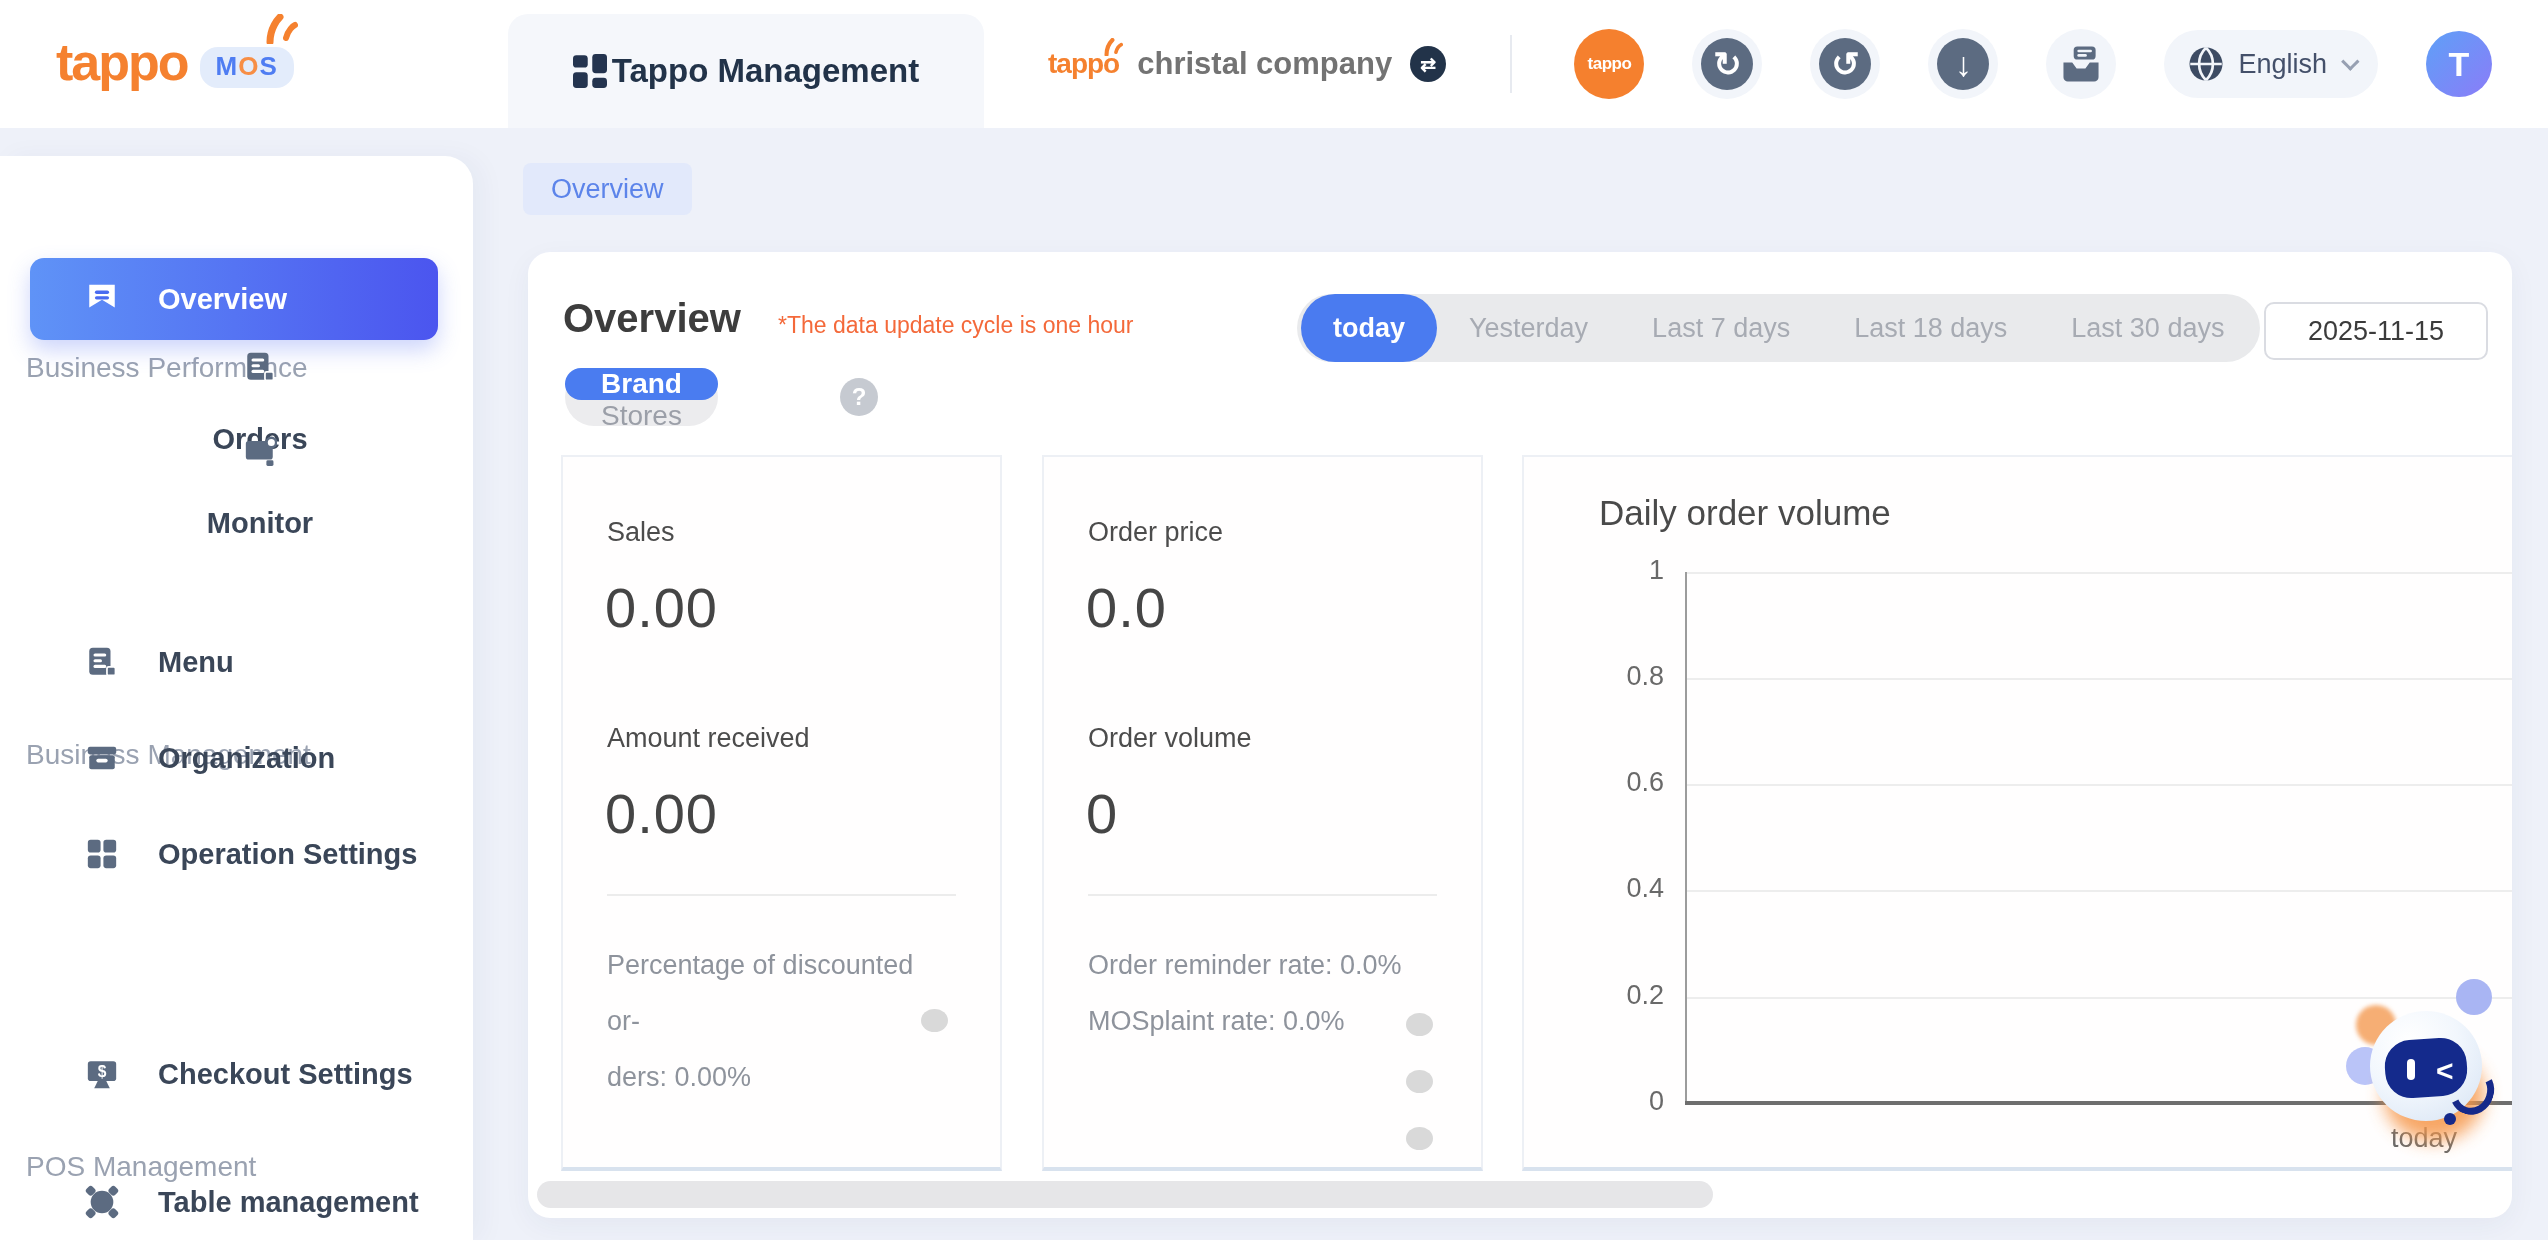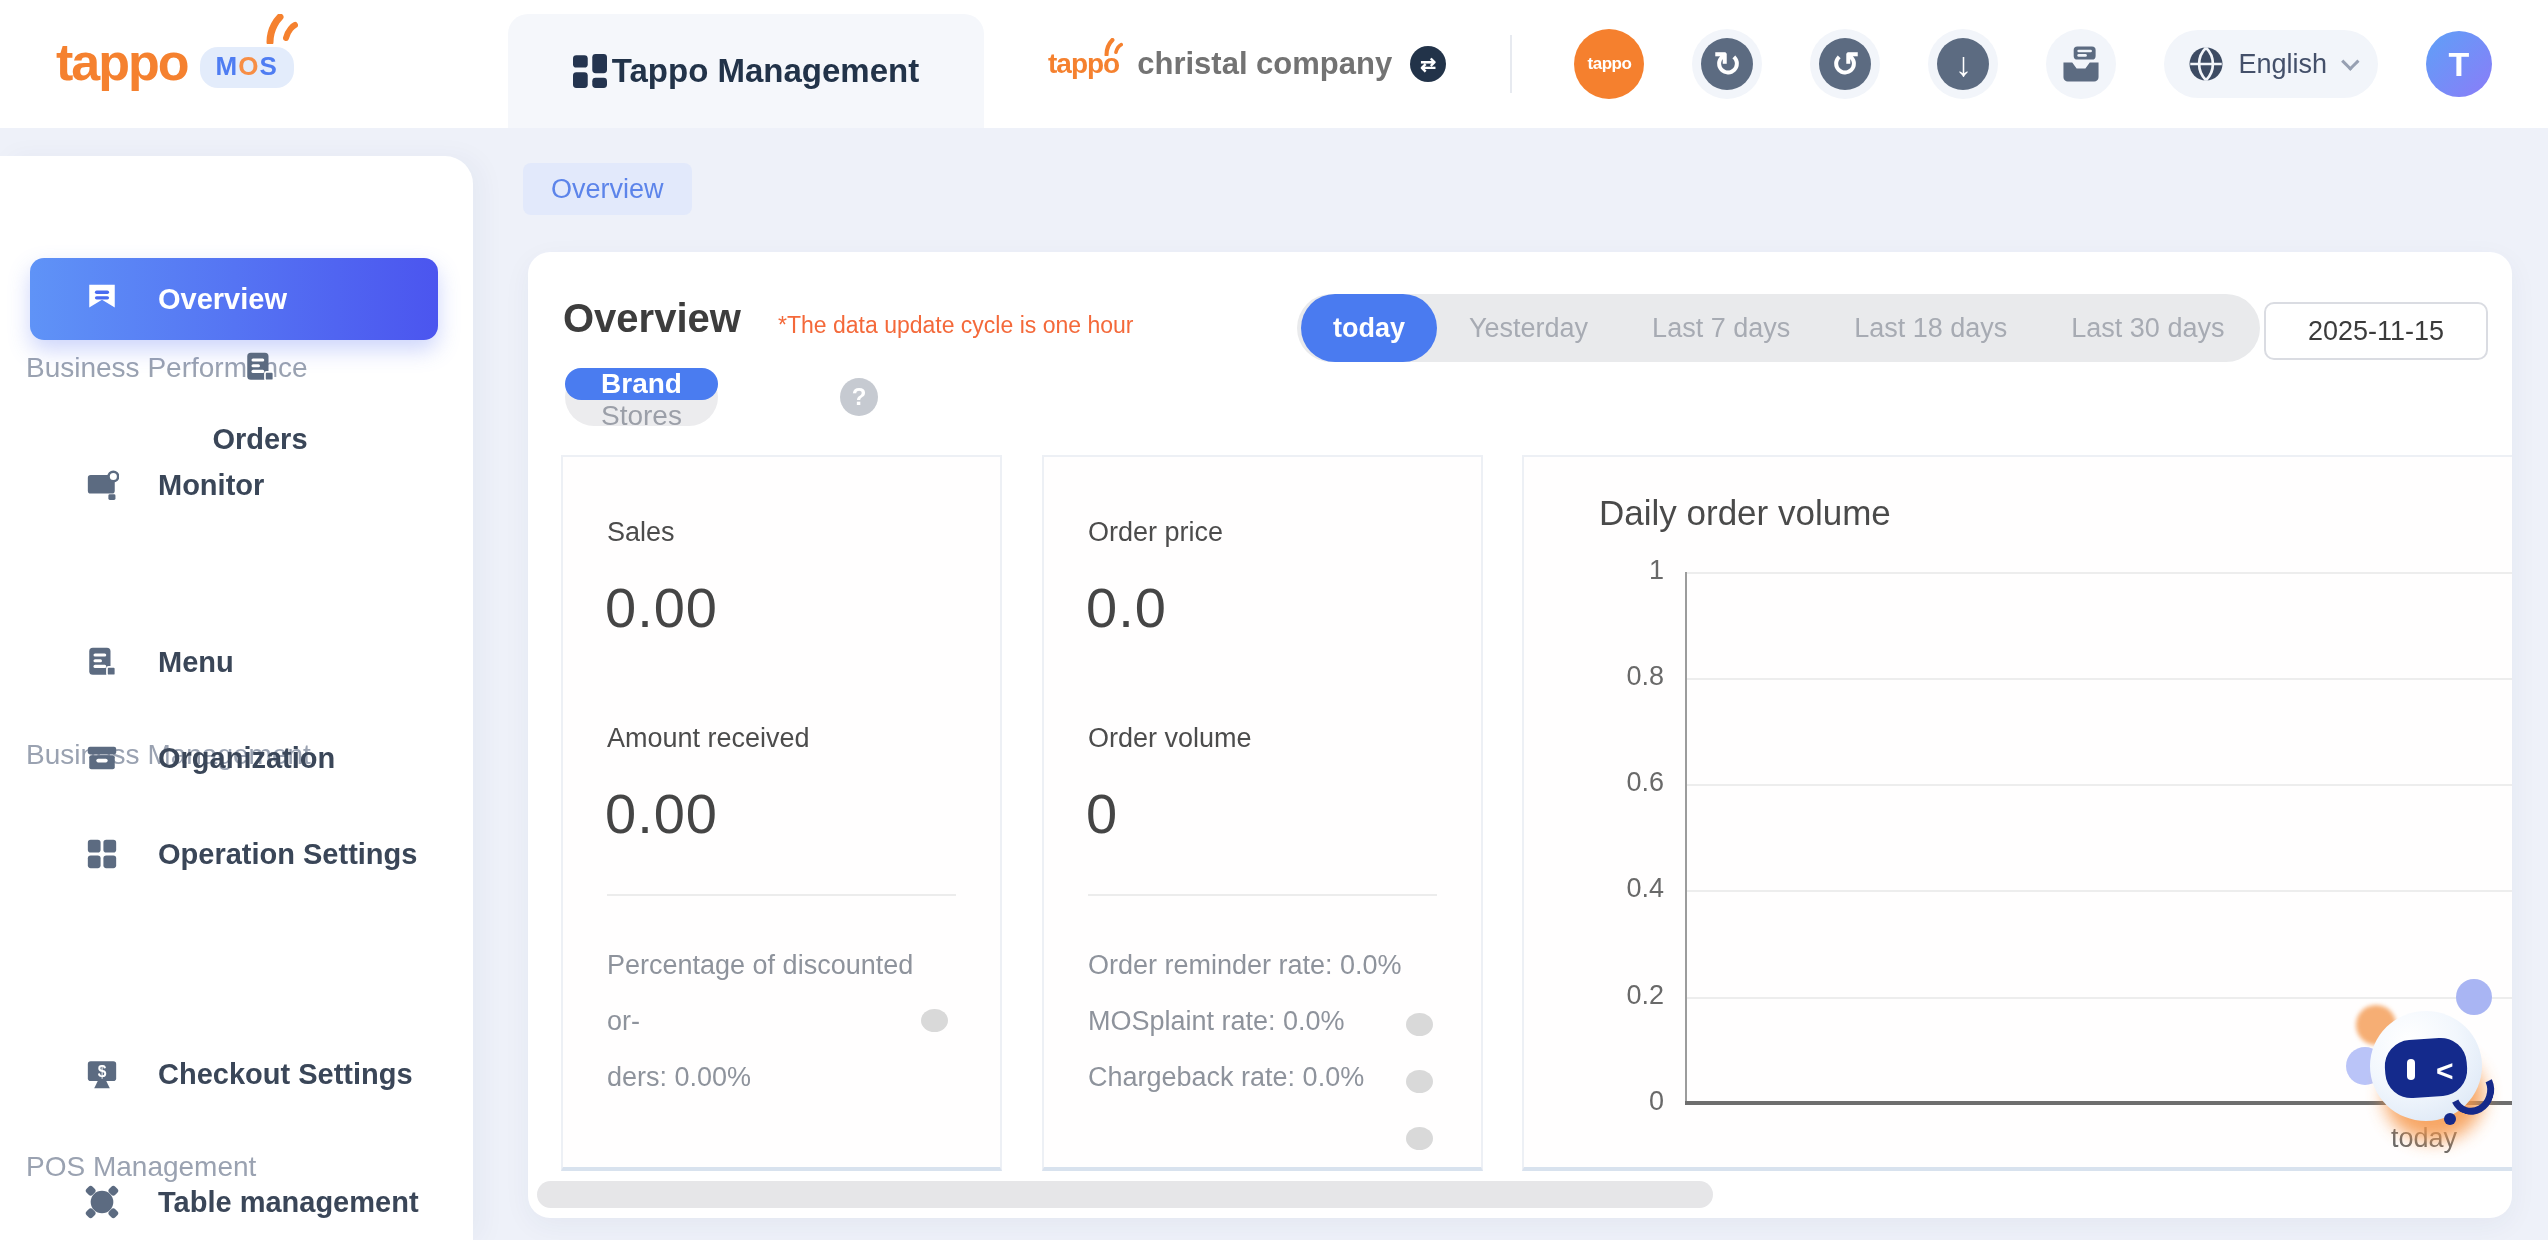--- a/index.html
+++ b/index.html
@@ -196,21 +196,21 @@
           <rect x="3" y="2" width="15" height="19" rx="2.5" fill="#5c6b81"></rect>
           <rect x="6" y="6" width="9" height="2.2" rx="1.1" fill="#fff"></rect>
           <rect x="6" y="10" width="6" height="2.2" rx="1.1" fill="#fff"></rect>
           <rect x="6" y="14" width="9" height="2.2" rx="1.1" fill="#fff"></rect>
           <rect x="15.5" y="15.5" width="6" height="6" rx="1.2" fill="#5c6b81" stroke="#fff" stroke-width="1.2"></rect>
         </svg>
       </span>
       <span class="side-label">Orders</span>
     </div>
 
-    <div class="side-item" style="top:288px;">
+    <div class="side-item" style="top:275px;flex-direction:column;">
       <span class="side-icon">
         <svg width="34" height="34" viewBox="0 0 24 24">
           <rect x="2" y="5" width="19" height="13" rx="2" fill="#5c6b81"></rect>
           <circle cx="20" cy="6" r="3.4" fill="#fff" stroke="#5c6b81" stroke-width="1.8"></circle>
           <rect x="16.5" y="18.5" width="5" height="4" rx="1" fill="#5c6b81"></rect>
         </svg>
       </span>
       <span class="side-label">Monitor</span>
     </div>
 
@@ -316,21 +316,20 @@
     </div>
 
     <div class="sub-card orders">
       <div class="metric-label" style="top:60px;">Order price</div>
       <div class="metric-value" style="top:118px;">0.0</div>
       <div class="metric-label" style="top:266px;">Order volume</div>
       <div class="metric-value" style="top:324px;">0</div>
       <div class="metric-divider" style="top:437px;"></div>
       <div class="metric-foot" style="top:480px;">Order reminder rate: 0.0%</div>
       <div class="metric-foot" style="top:536px;">MOSplaint rate: 0.0%</div>
-      <div class="metric-foot" style="top:592px;">Chargeback rate: 0.0%</div>
       <div class="gray-dot" style="right:48px; top:556px;"></div>
       <div class="gray-dot" style="right:48px; top:613px;"></div>
       <div class="gray-dot" style="right:48px; top:670px;"></div>
     </div>
 
     <div class="sub-card chart">
       <div class="chart-title">Daily order volume</div>
 
       <span class="ytick t0">1</span>
       <span class="ytick t1">0.8</span>

